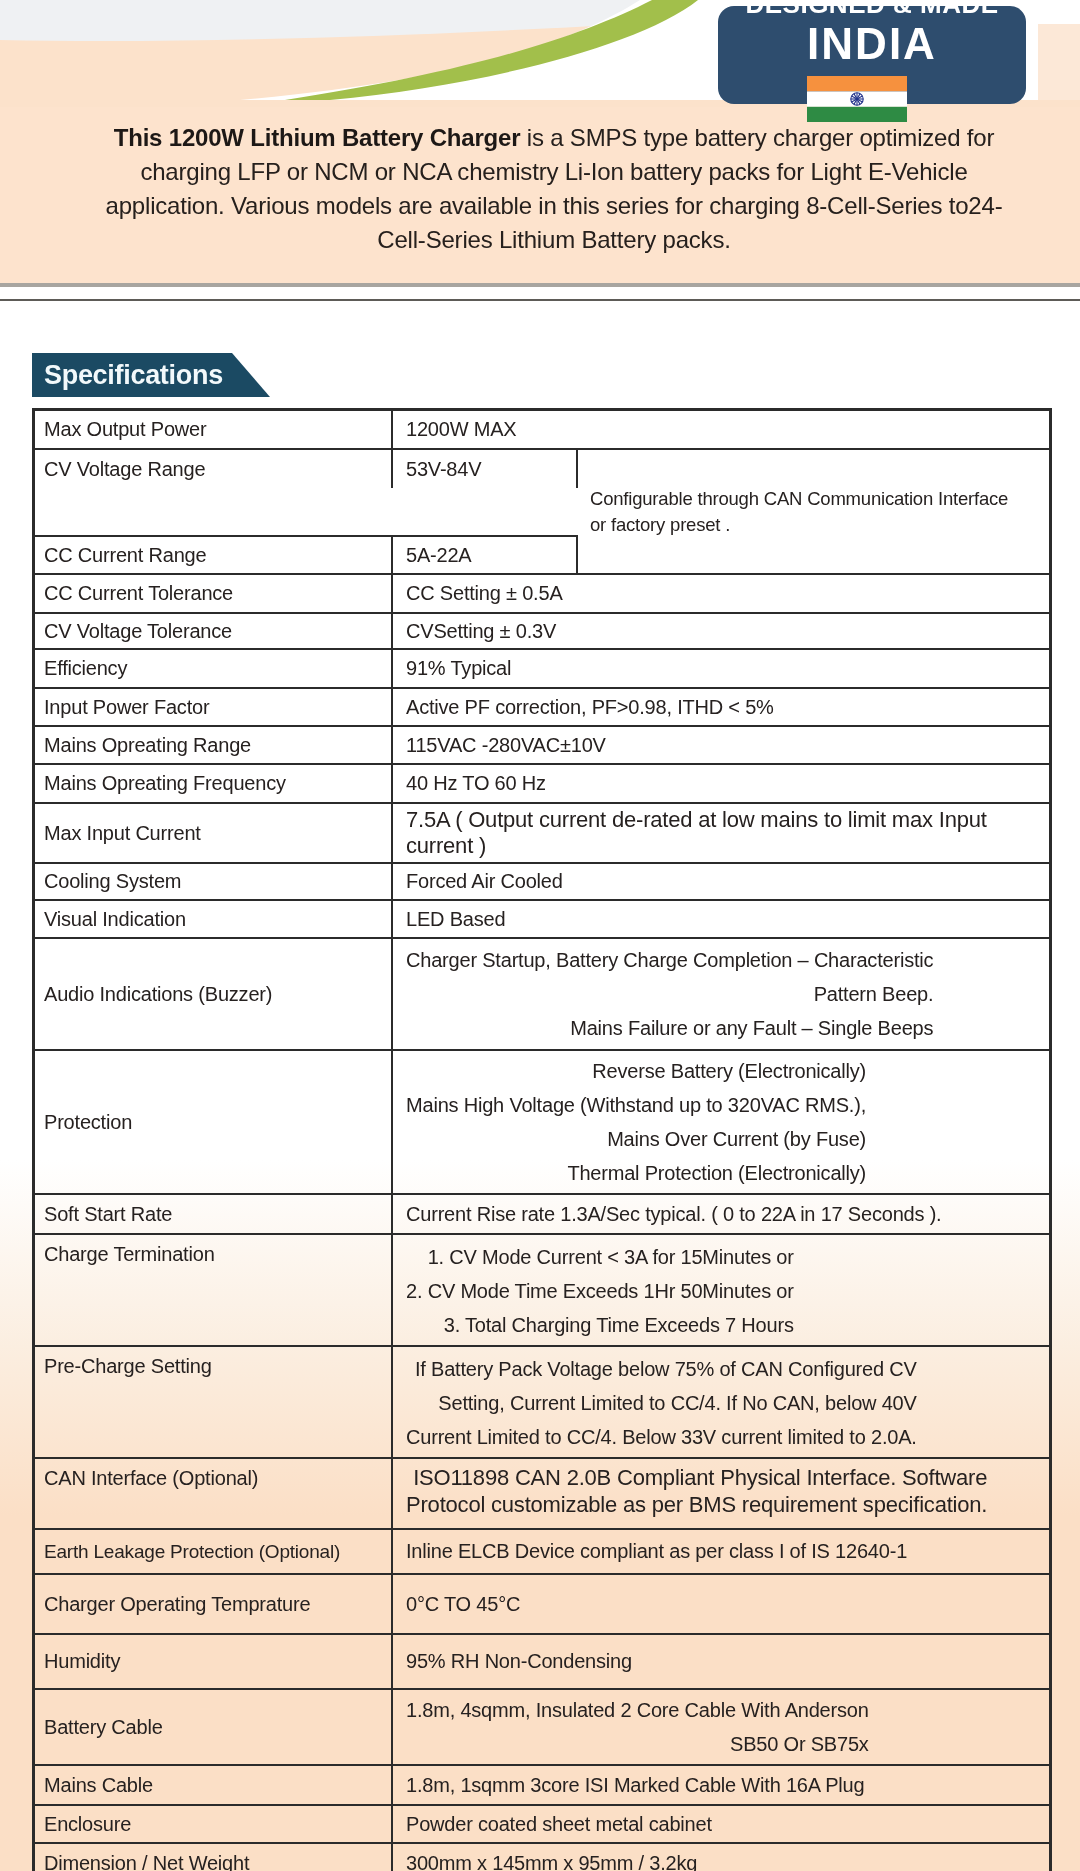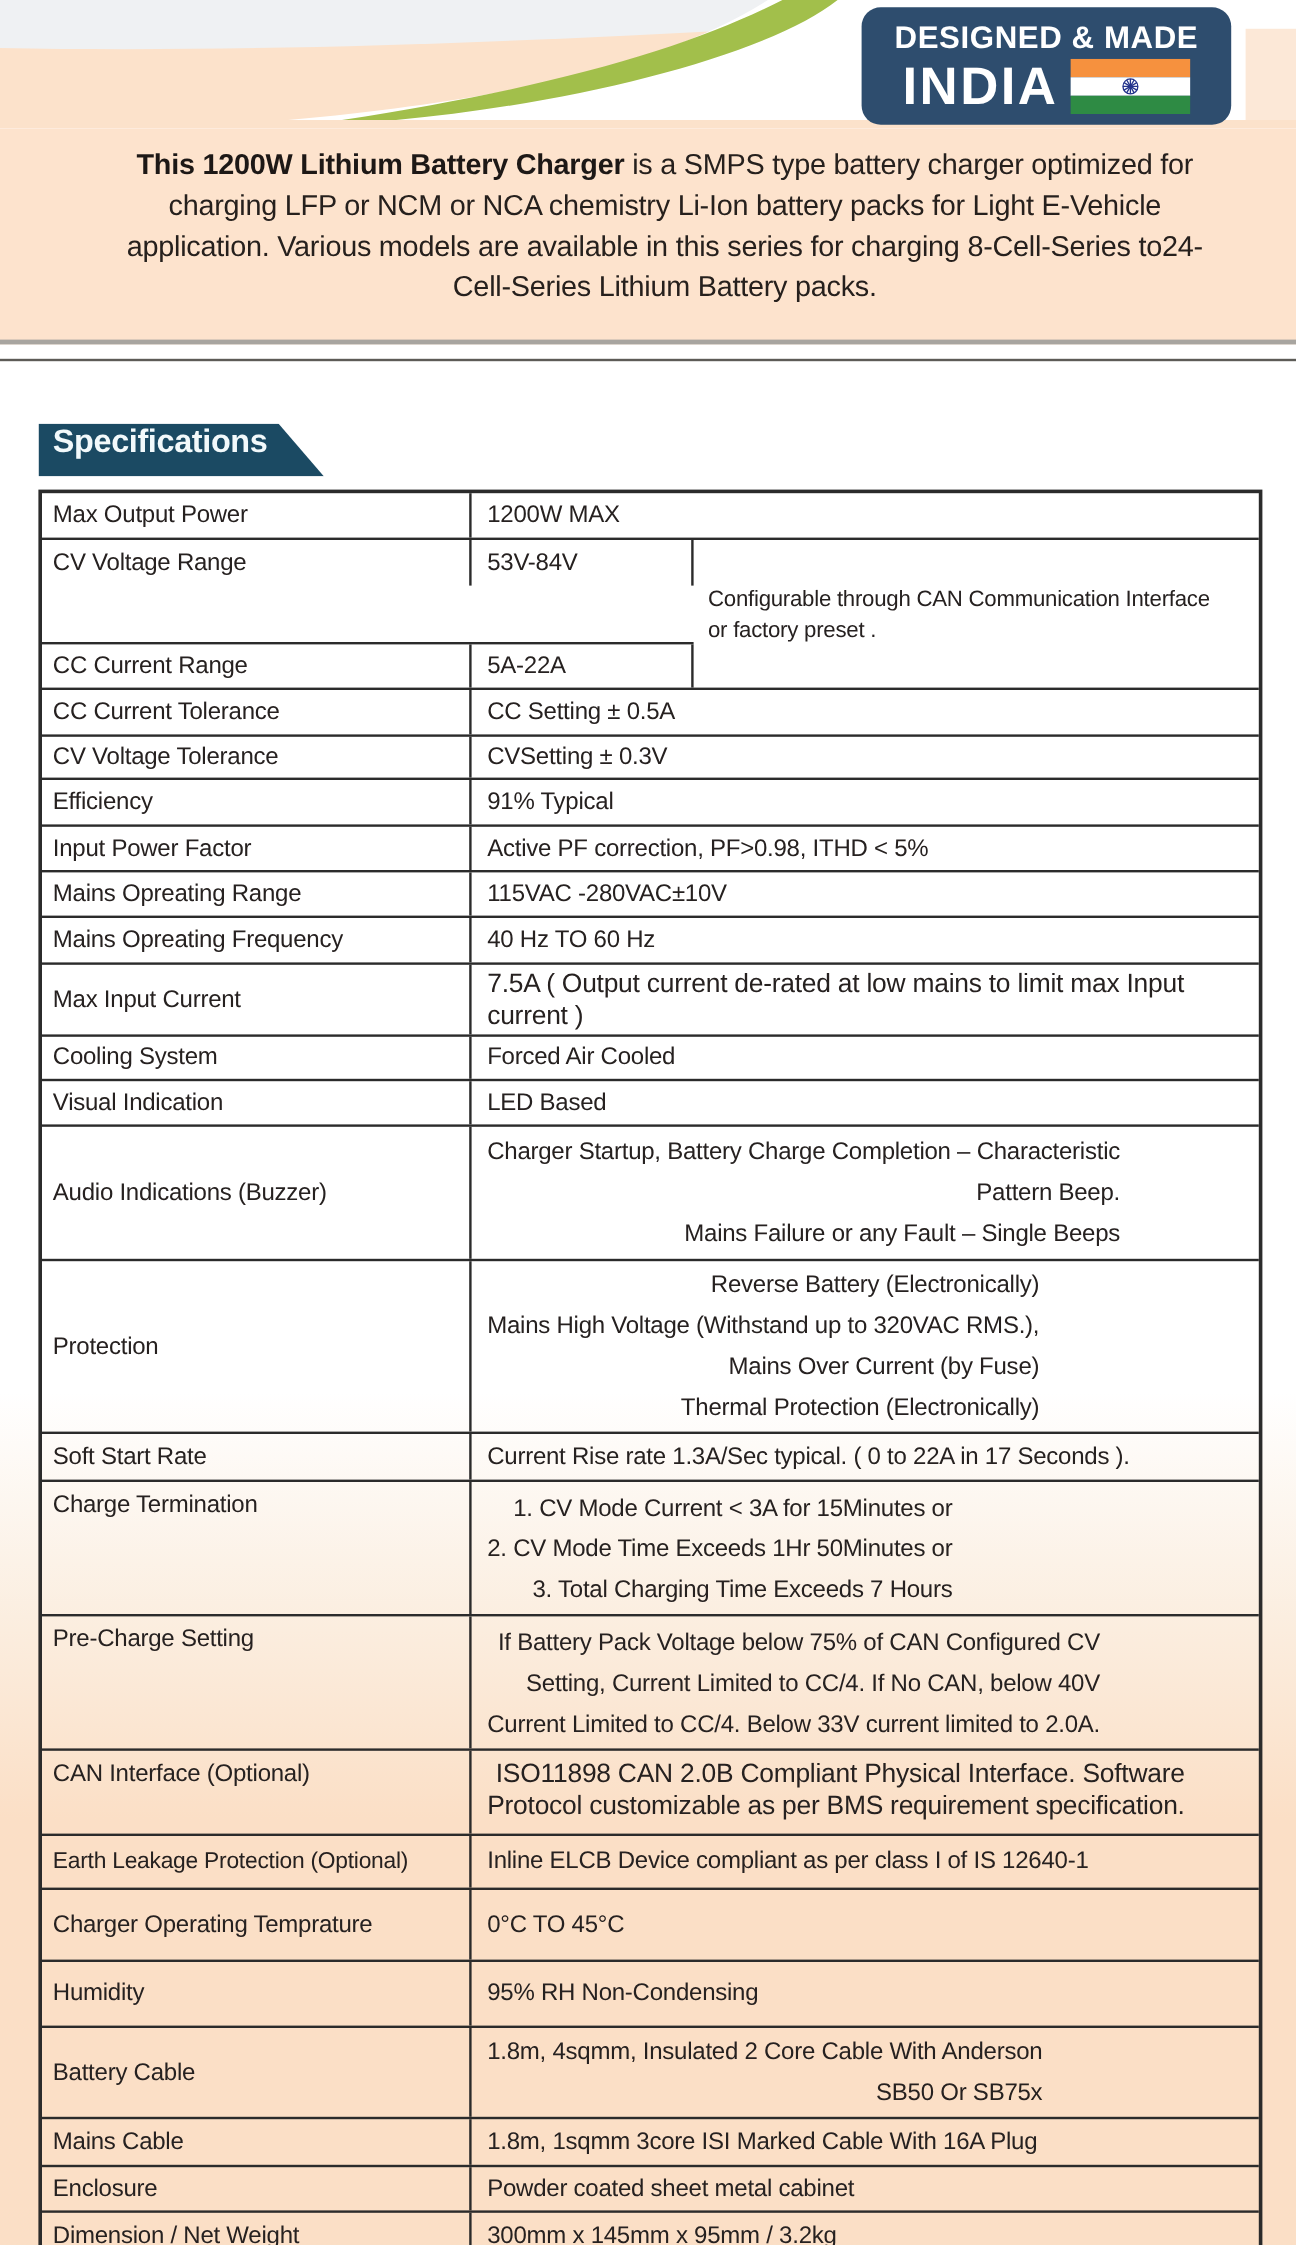--- a/index.html
+++ b/index.html
@@ -12,40 +12,40 @@
   
   .header-band{position:relative;width:920px;height:107px;}
   .header-band svg{display:block;}
   .badge{
     position:absolute;left:718px;top:6px;width:308px;height:98px;
     background:#2e4d6e;border-radius:16px;
     display:flex;flex-direction:column;align-items:center;justify-content:center;
     gap:2px;z-index:5;
   }
   .badge-line1{color:#ffffff;font-weight:bold;font-size:26px;letter-spacing:.5px;white-space:nowrap;}
-  .badge-line2{display:flex;align-items:flex-end;gap:10px;}
+  .badge-line2{display:flex;align-items:flex-start;gap:10px;flex-direction:column;}
   .badge-india{color:#ffffff;font-weight:bold;font-size:44px;letter-spacing:2px;line-height:44px;}
   .flag{width:100px;height:46px;display:block;}
   
   .intro{
     background:#fde3cd;padding:14px 60px 26px 88px;
     border-bottom:4px solid #a8a5a0;
   }
   .intro p{
     margin:0;text-align:center;font-size:24px;line-height:34px;
     color:#26201d;letter-spacing:-0.2px;
   }
   .intro strong{font-weight:bold;color:#1d1816;}
   .rule-thin{height:2px;background:#5d5b57;margin-top:12px;}
   
   .content{padding:0 32px;}
   .spec-banner{
     margin-top:52px;width:238px;height:44px;background:#1b4a63;
     clip-path:polygon(0 0,200px 0,238px 100%,0 100%);
-    display:flex;align-items:flex-start;
+    display:flex;align-items:center;
   }
   .spec-banner span{
     color:#f2f9fb;font-weight:bold;font-size:27px;padding-left:12px;letter-spacing:-0.3px;
   }
   
   .spec-table{
     margin-top:11px;border:3px solid #2b2b2b;width:1020px;box-sizing:border-box;
   }
   .tr{display:flex;box-sizing:border-box;border-top:2px solid #2b2b2b;}
   .tr:first-child{border-top:none;}

